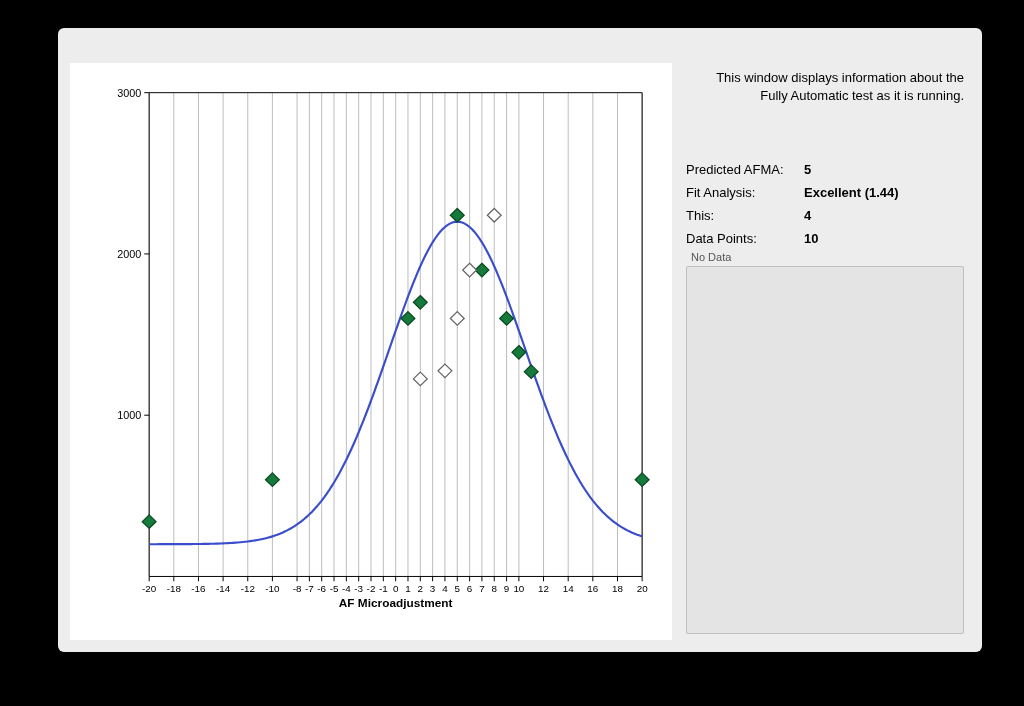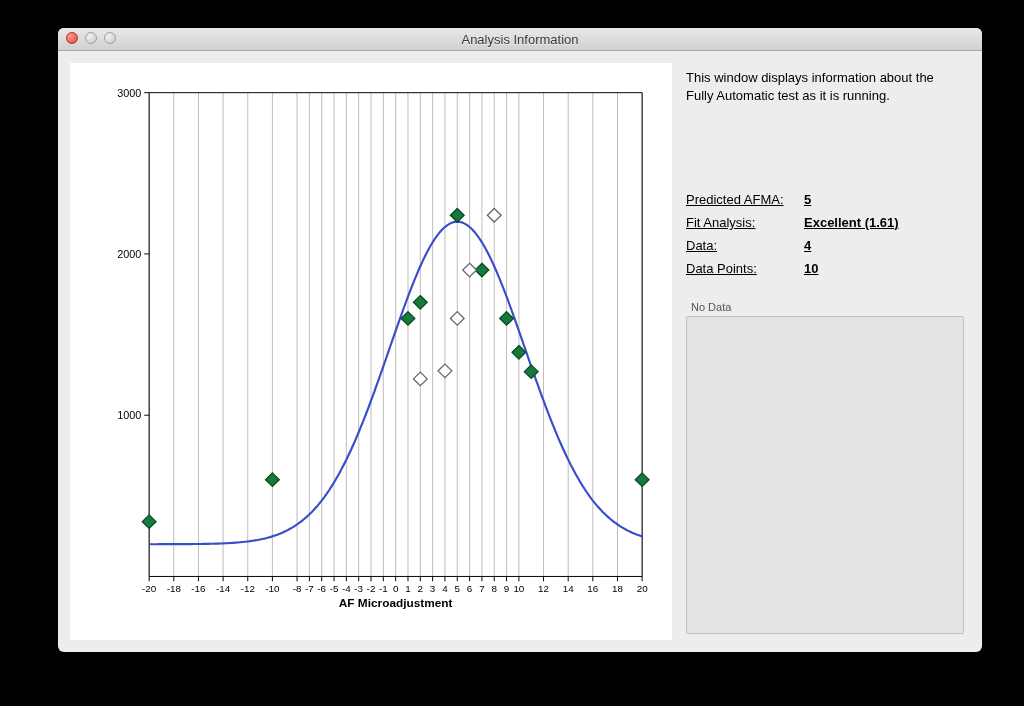--- a/index.html
+++ b/index.html
@@ -76,34 +76,34 @@
     width: 310px;
     padding: 18px 18px 18px 14px;
     box-sizing: border-box;
     display: flex;
     flex-direction: column;
   }
   .desc {
     font-size: 13px;
     line-height: 1.35;
     color: #000;
-    margin-bottom: 88px;
+    margin-bottom: 58px;
+    text-align: right;
   }
   .stats {
     display: grid;
     grid-template-columns: 110px auto;
     row-gap: 8px;
     column-gap: 8px;
     font-size: 13px;
-    text-decoration: underline;
   }
   .stats .label { color: #000; }
   .stats .value { font-weight: bold; }
   .nodata-box {
-    margin-top: 40px;
+    margin-top: 20px;
     border: 1px solid #bfbfbf;
     background: #e4e4e4;
     flex: 1;
     position: relative;
     border-radius: 2px;
   }
   .nodata-label {
     position: absolute;
     top: -16px;
     left: 4px;
@@ -125,28 +125,20 @@
   .grid-line { stroke: #bbb; stroke-width: 1; }
   .curve { stroke: #3a4ecb; stroke-width: 2.2; fill: none; }
   .tick-label { font-size: 10px; fill: #000; }
   .y-label { font-size: 11px; fill: #000; text-anchor: end; }
   .x-axis-title { font-size: 12px; fill: #000; font-weight: bold; text-anchor: middle; }
 </style>
 </head>
 <body>
 
 <div class="window">
-  <div class="titlebar">
-    <div class="traffic">
-      <div class="dot red"></div>
-      <div class="dot grey"></div>
-      <div class="dot grey"></div>
-    </div>
-    <div class="title">Analysis Information</div>
-  </div>
 
   <div class="content">
 
     <div class="chart-pane-wrap">
       <div class="chart-pane">
         <div class="plot">
           <svg id="chart-svg" viewBox="0 0 570 555" preserveAspectRatio="none">
               <line x1="60" y1="10" x2="60" y2="510" class="grid-line"></line>
               <line x1="85" y1="10" x2="85" y2="510" class="grid-line"></line>
               <line x1="110" y1="10" x2="110" y2="510" class="grid-line"></line>
@@ -270,23 +262,23 @@
     </div>
 
     <div class="side-pane">
       <div class="desc">This window displays information about the Fully Automatic test as it is running.</div>
 
       <div class="stats">
         <div class="label">Predicted AFMA:</div>
         <div class="value">5</div>
 
         <div class="label">Fit Analysis:</div>
-        <div class="value">Excellent (1.61)</div>
-
-        <div class="label">Data:</div>
+        <div class="value">Excellent (1.44)</div>
+
+        <div class="label">This:</div>
         <div class="value">4</div>
 
         <div class="label">Data Points:</div>
         <div class="value">10</div>
       </div>
 
       <div class="nodata-box">
         <div class="nodata-label">No Data</div>
       </div>
     </div>

